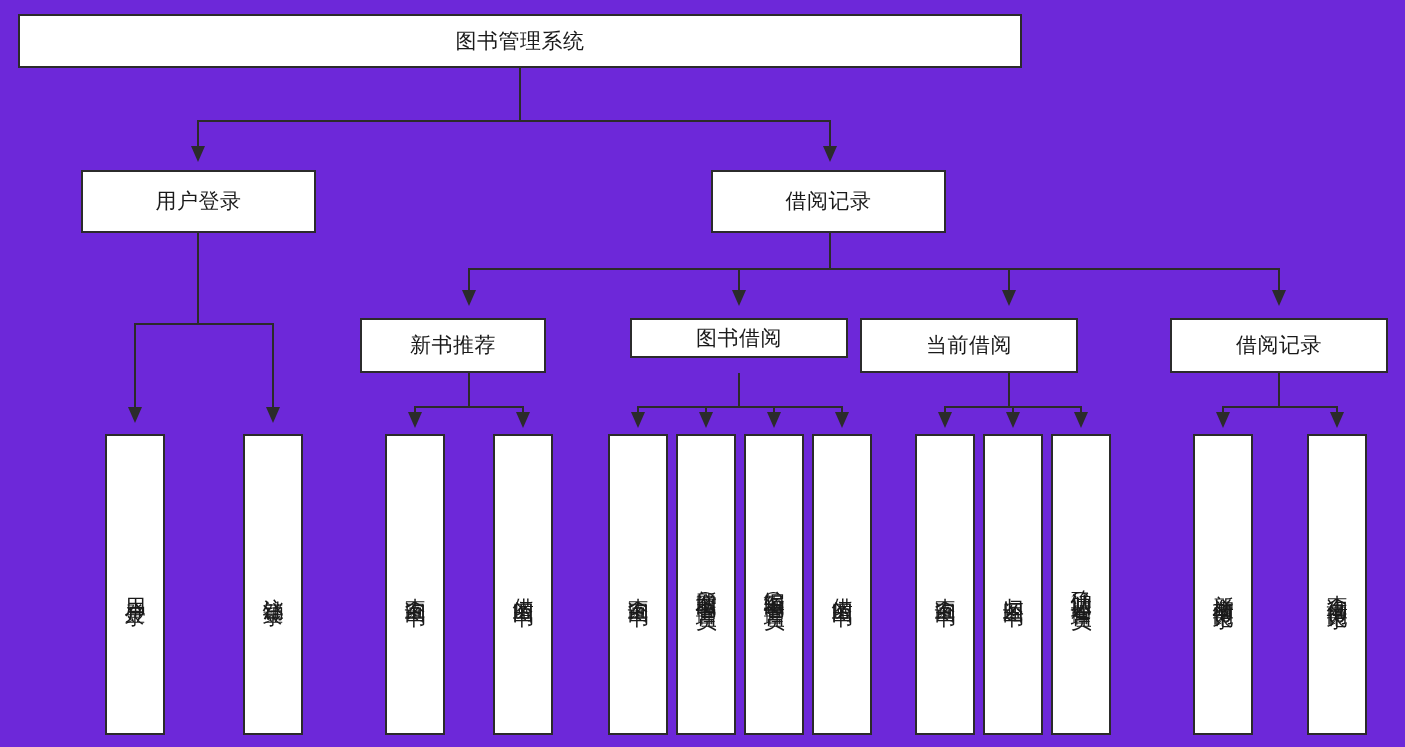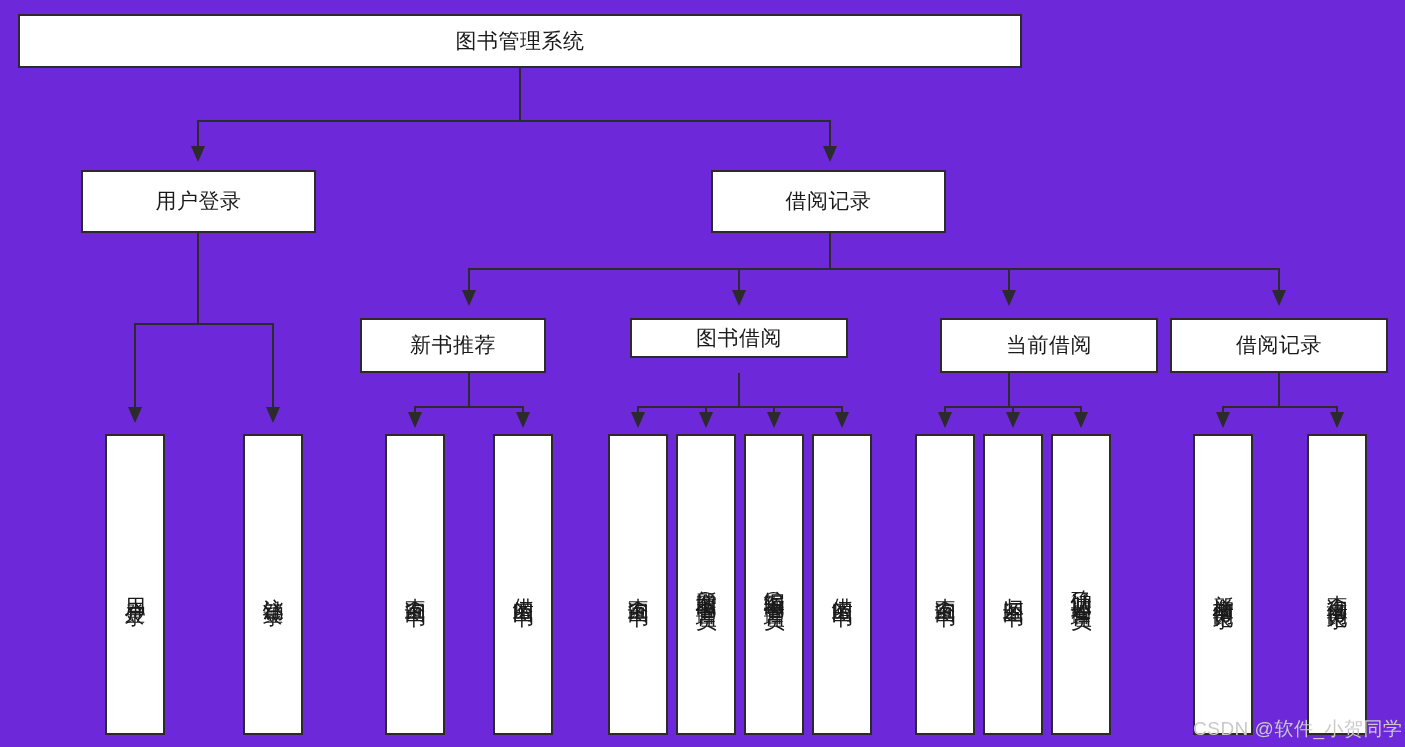--- a/index.html
+++ b/index.html
@@ -126,21 +126,21 @@
   <div class="arrow" style="left:1002px; top:290px;"></div>
   <div class="vline" style="left:1278px; top:268px; width:2px; height:24px;"></div>
   <div class="arrow" style="left:1272px; top:290px;"></div>
 
   <div class="node" style="left:360px; top:318px; width:186px; height:55px;">
     <span class="label">新书推荐</span>
   </div>
   <div class="node" style="left:630px; top:318px; width:218px; height:40px;">
     <span class="label">图书借阅</span>
   </div>
-  <div class="node" style="left:940px; top:318px; width:218px; height:55px;">
+  <div class="node" style="left:860px; top:318px; width:218px; height:55px;">
     <span class="label">当前借阅</span>
   </div>
   <div class="node" style="left:1170px; top:318px; width:218px; height:55px;">
     <span class="label">借阅记录</span>
   </div>
 
   <div class="vline" style="left:468px; top:373px; width:2px; height:35px;"></div>
   <div class="hline" style="left:414px; top:406px; width:110px; height:2px;"></div>
   <div class="vline" style="left:414px; top:406px; width:2px; height:10px;"></div>
   <div class="arrow" style="left:408px; top:412px;"></div>
@@ -211,15 +211,14 @@
     <span class="label">确认归还（管理员）</span>
   </div>
 
   <div class="node leaf" style="left:1193px; top:434px; width:60px; height:301px;">
     <span class="label">新增借阅记录</span>
   </div>
   <div class="node leaf" style="left:1307px; top:434px; width:60px; height:301px;">
     <span class="label">查询借阅记录</span>
   </div>
 
-  <div class="watermark" style="left:1193px; top:716px;">CSDN @软件_小贺同学</div>
 
 </div>
 
 </body></html>

